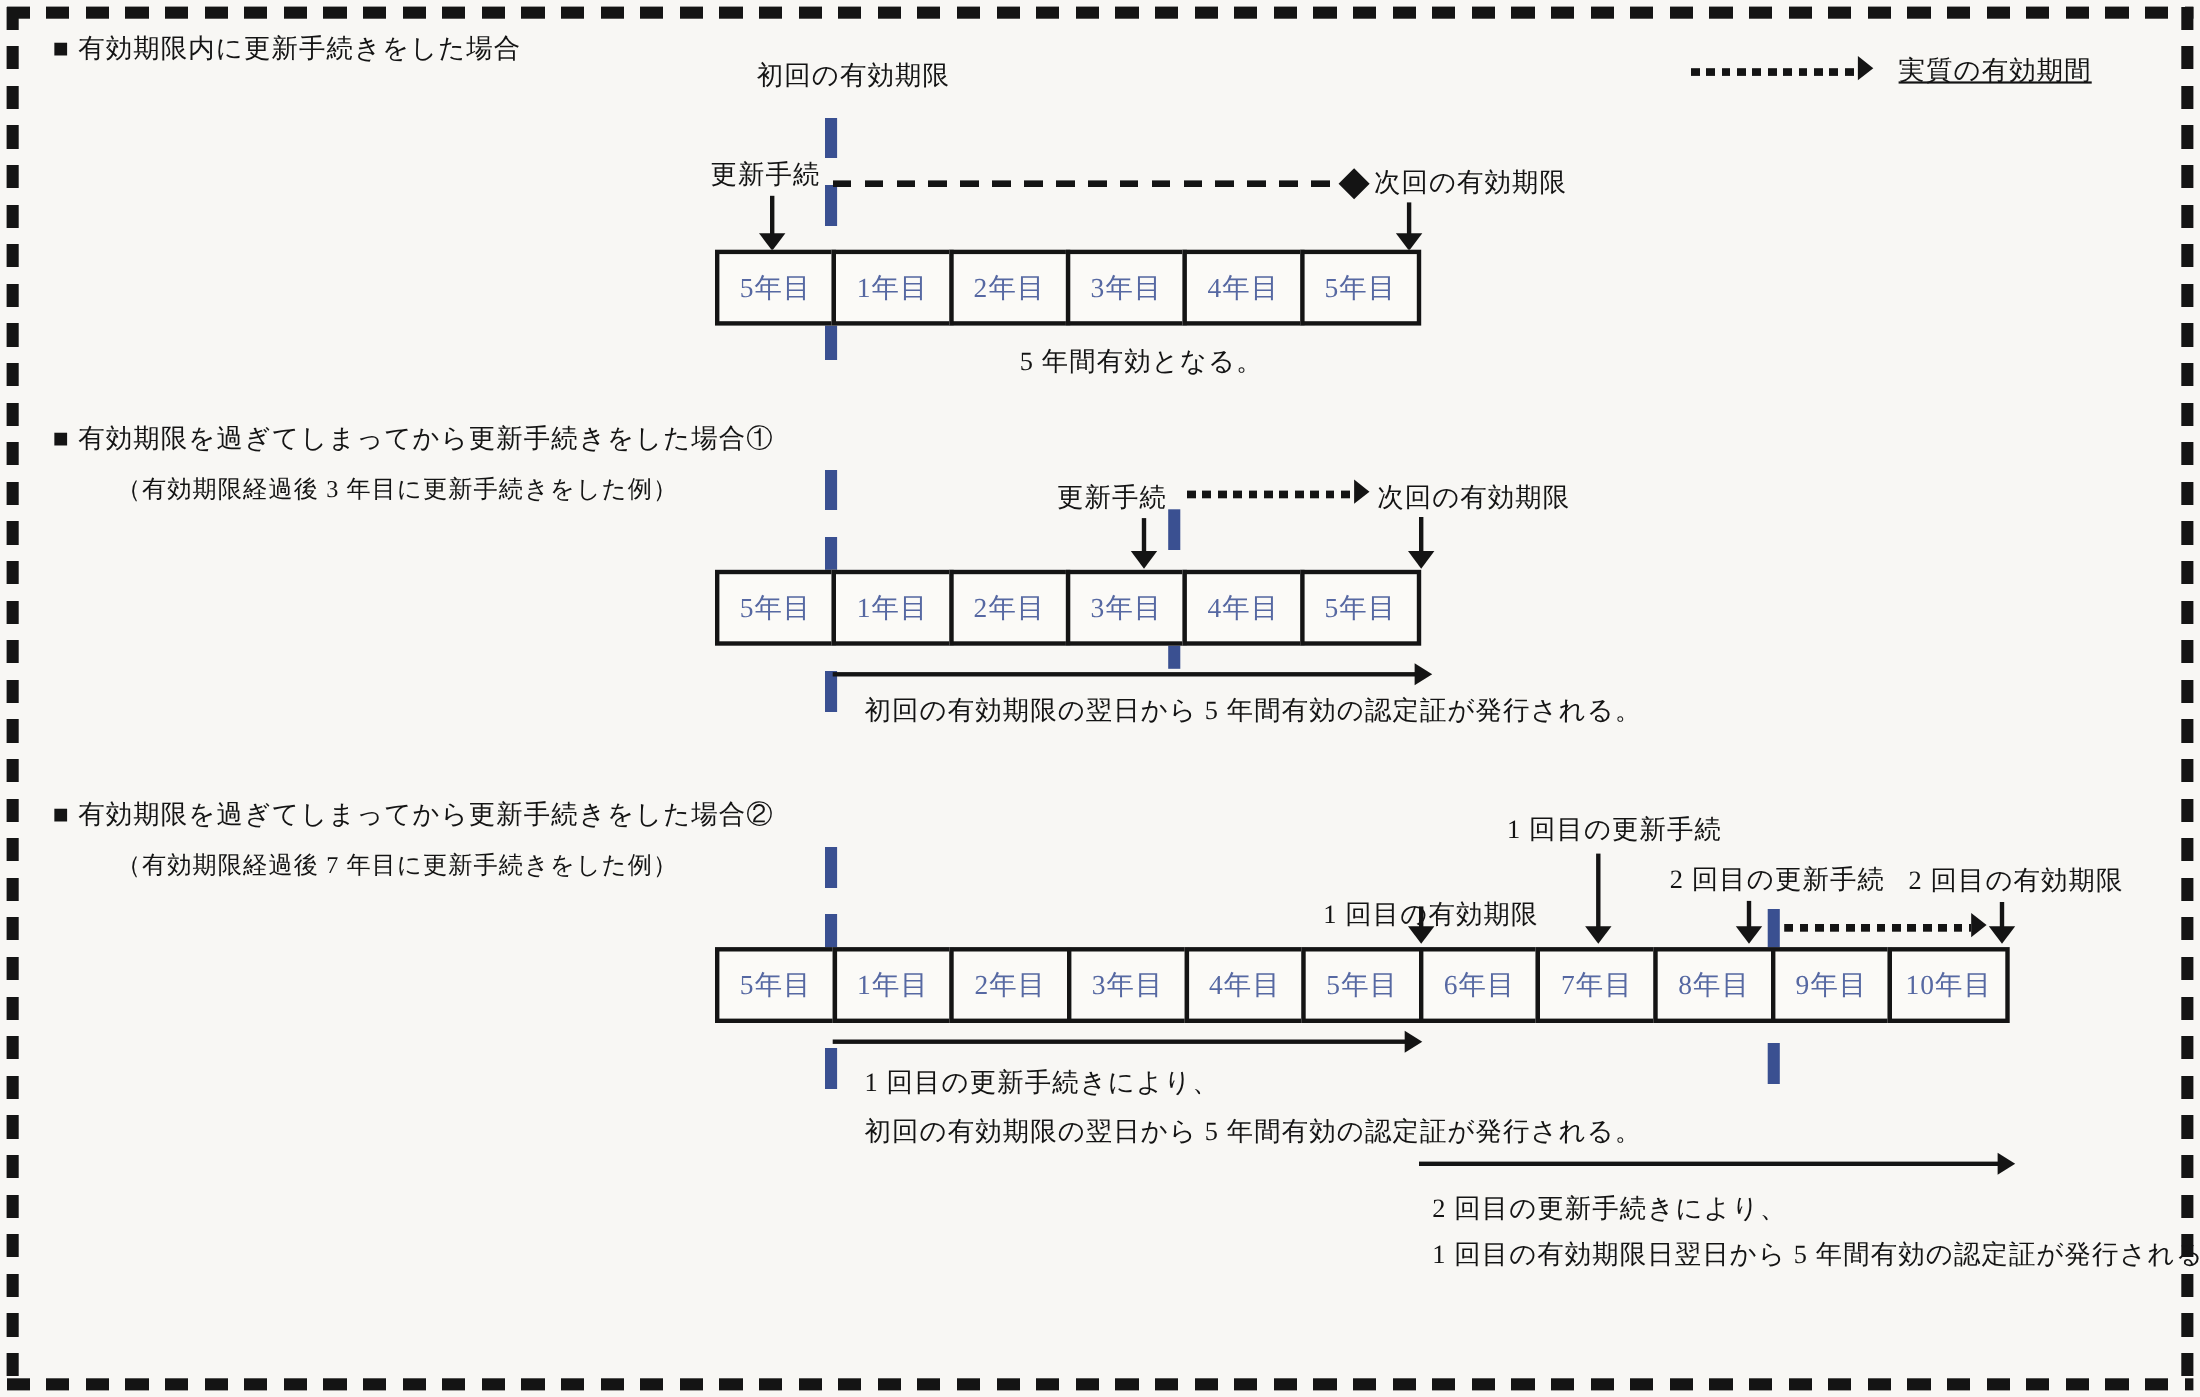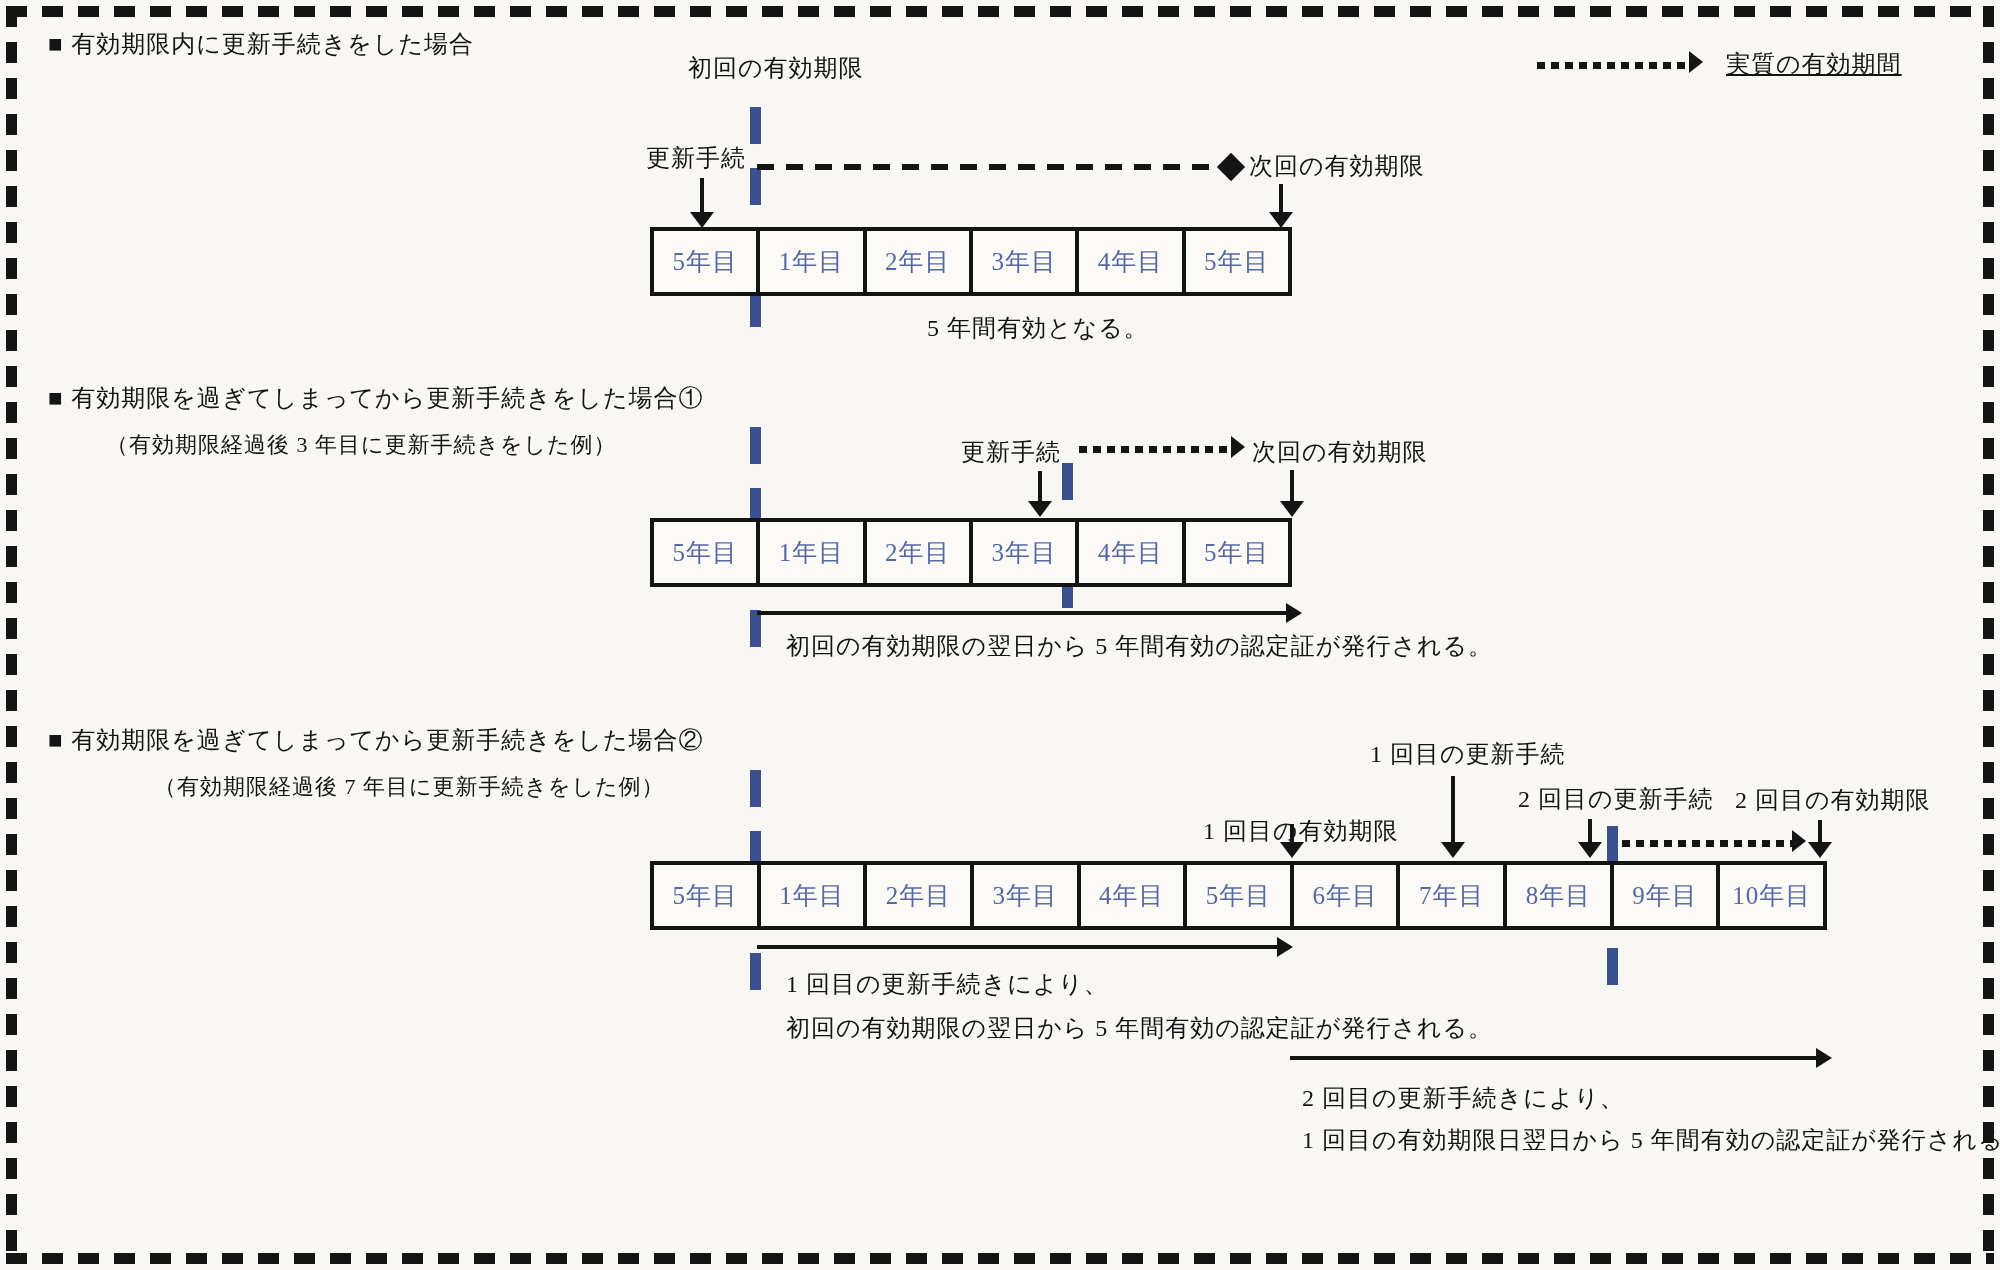--- a/index.html
+++ b/index.html
@@ -153,21 +153,21 @@
           <span>5年目</span>
         </div>
       </div>
 
     <div class="abs solid-arrow" style="left:757px;top:603px;width:545px;"></div>
     <div class="abs cap t-serif" style="left:786px;top:630px;">初回の有効期限の翌日から 5 年間有効の認定証が発行される。</div>
   </div>
 
   <div>
     <div class="abs title t-sans" style="left:48px;top:724px;">■ 有効期限を過ぎてしまってから更新手続きをした場合②</div>
-    <div class="abs subtitle t-serif" style="left:106px;top:772px;margin-left:48px;">（有効期限経過後 7 年目に更新手続きをした例）</div>
+    <div class="abs subtitle t-serif" style="left:106px;top:772px;">（有効期限経過後 7 年目に更新手続きをした例）</div>
 
     <div class="abs blue-dash-v" style="left:750px;top:770px;height:230px;"></div>
 
     <div class="abs lbl t-serif" style="left:1370px;top:738px;">1 回目の更新手続</div>
     <div class="abs arrow-down" style="left:1441px;top:776px;height:82px;"></div>
 
     <div class="abs lbl t-serif" style="left:1203px;top:768px;margin-top:47px;">1 回目の有効期限</div>
     <div class="abs arrow-down" style="left:1280px;top:824px;height:34px;"></div>
 
     <div class="abs lbl t-serif" style="left:1518px;top:783px;">2 回目の更新手続</div>

